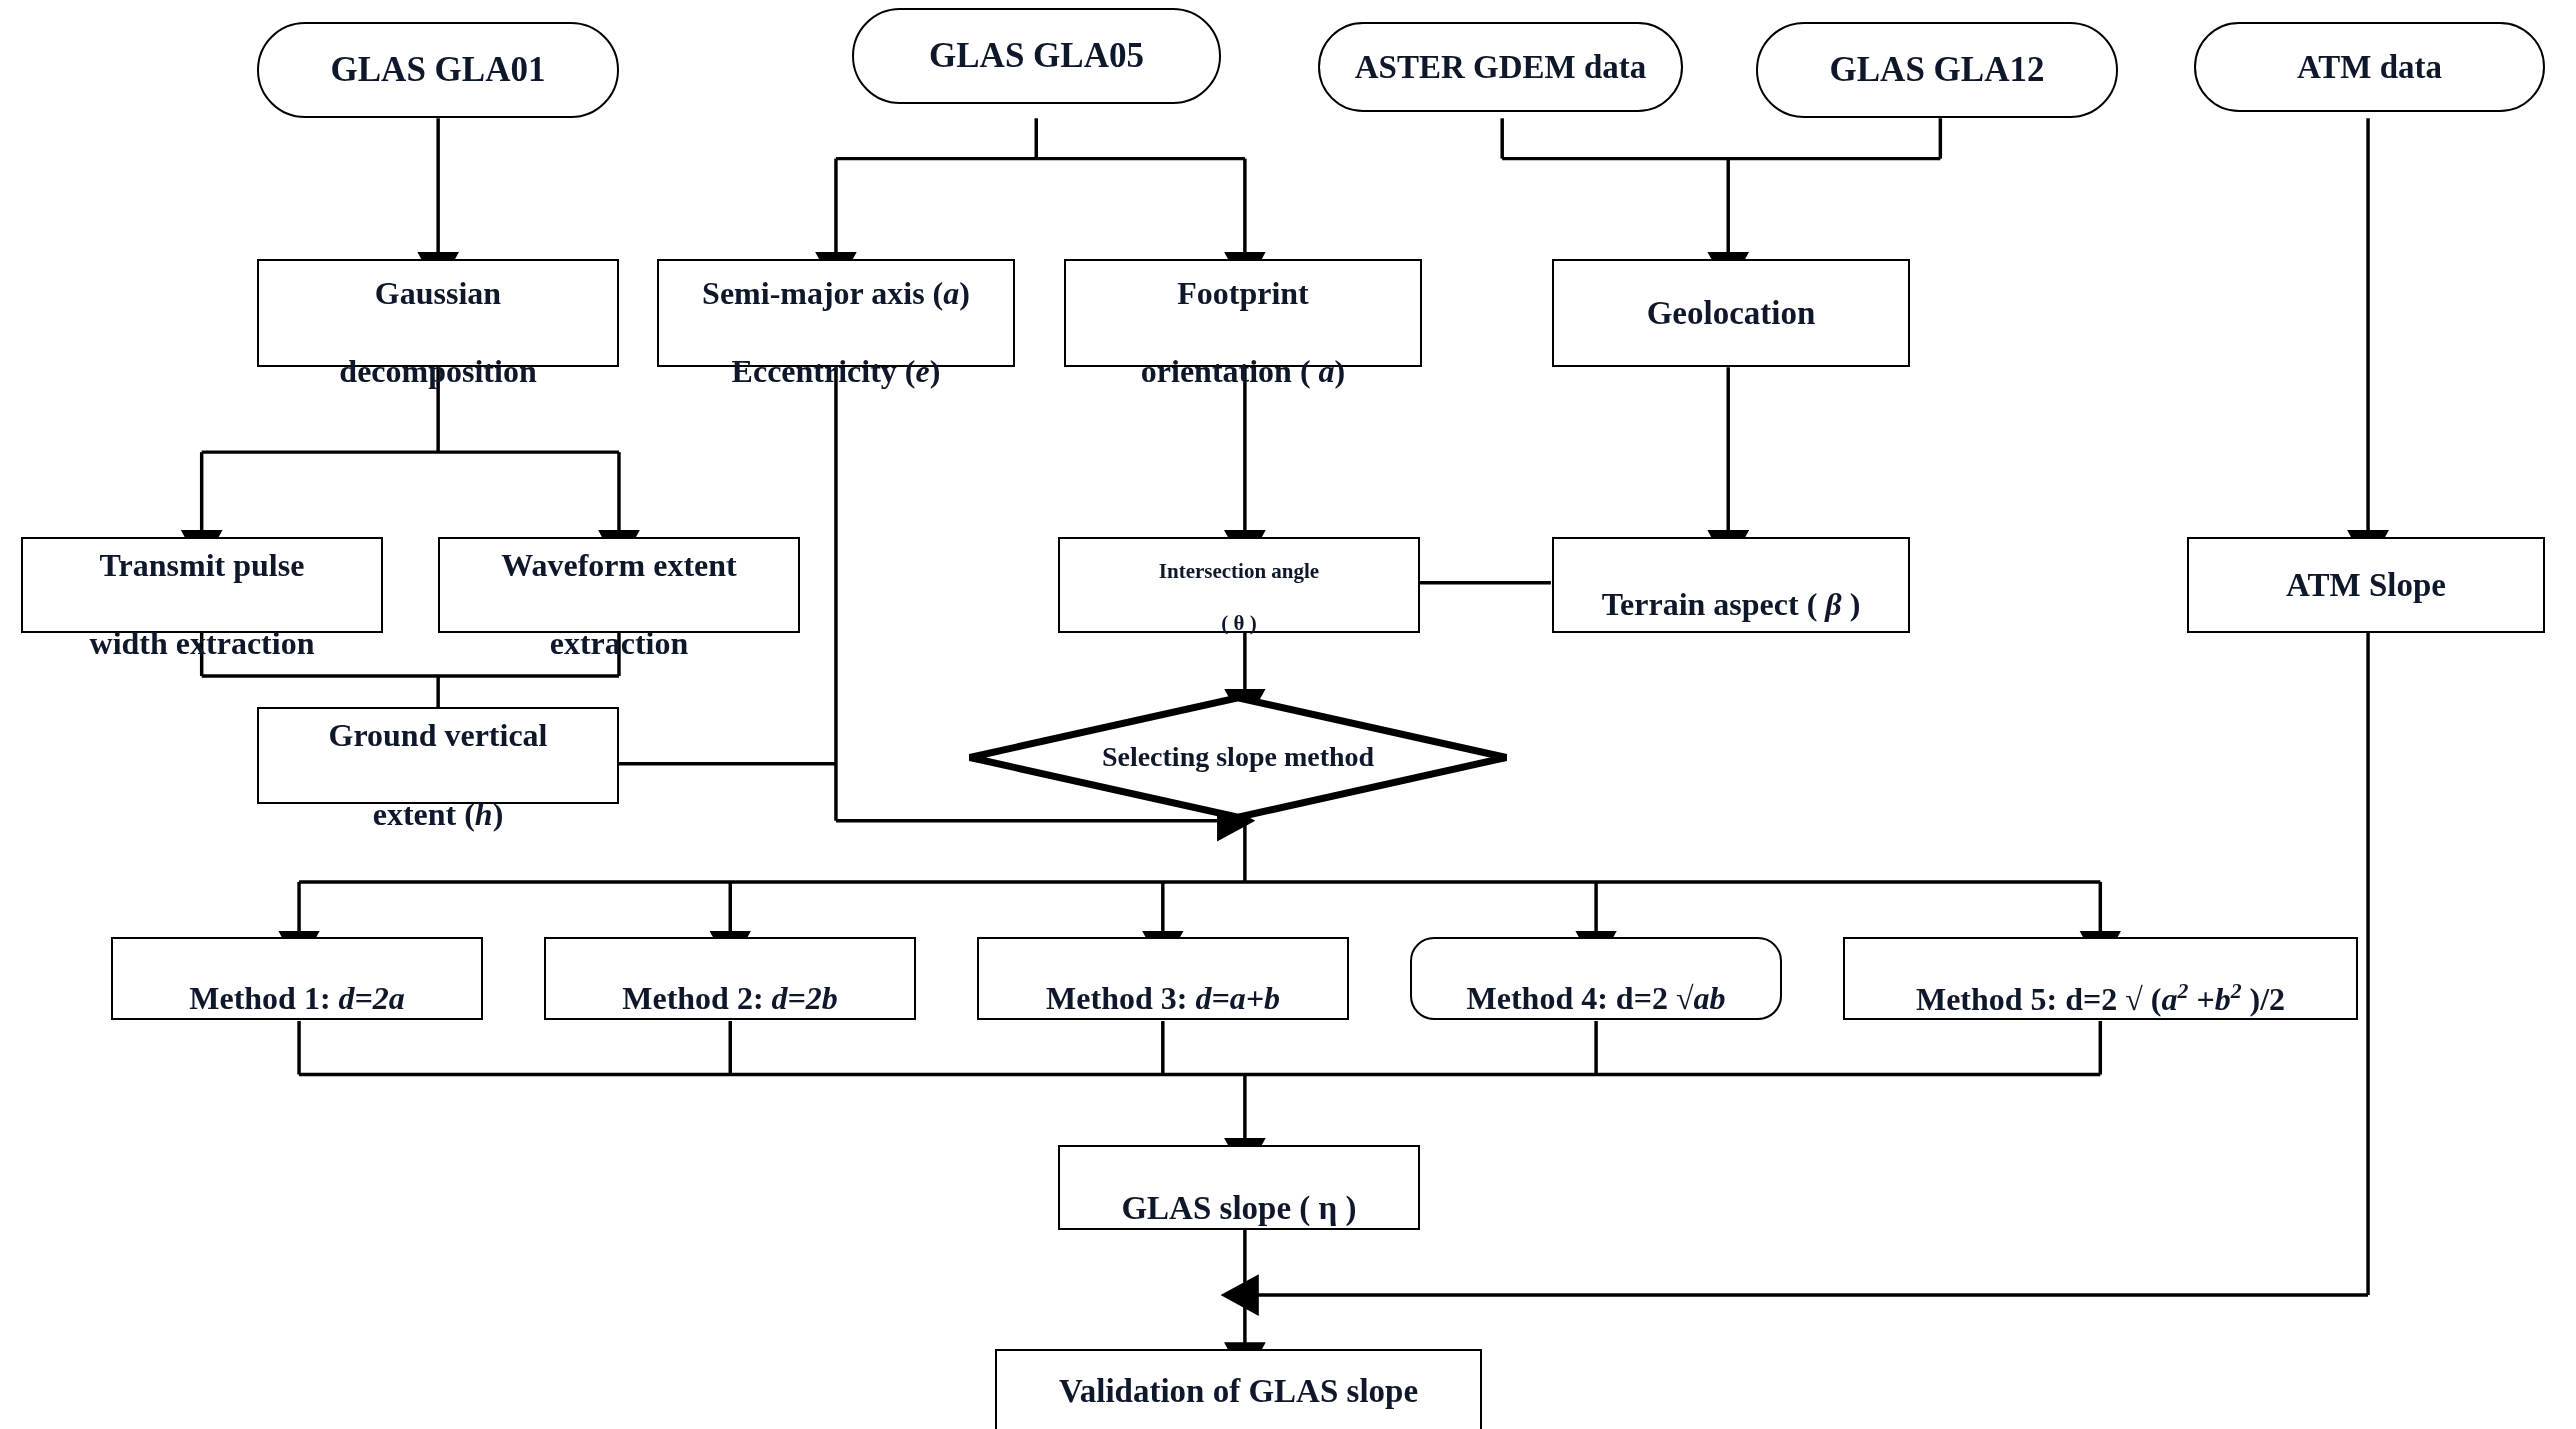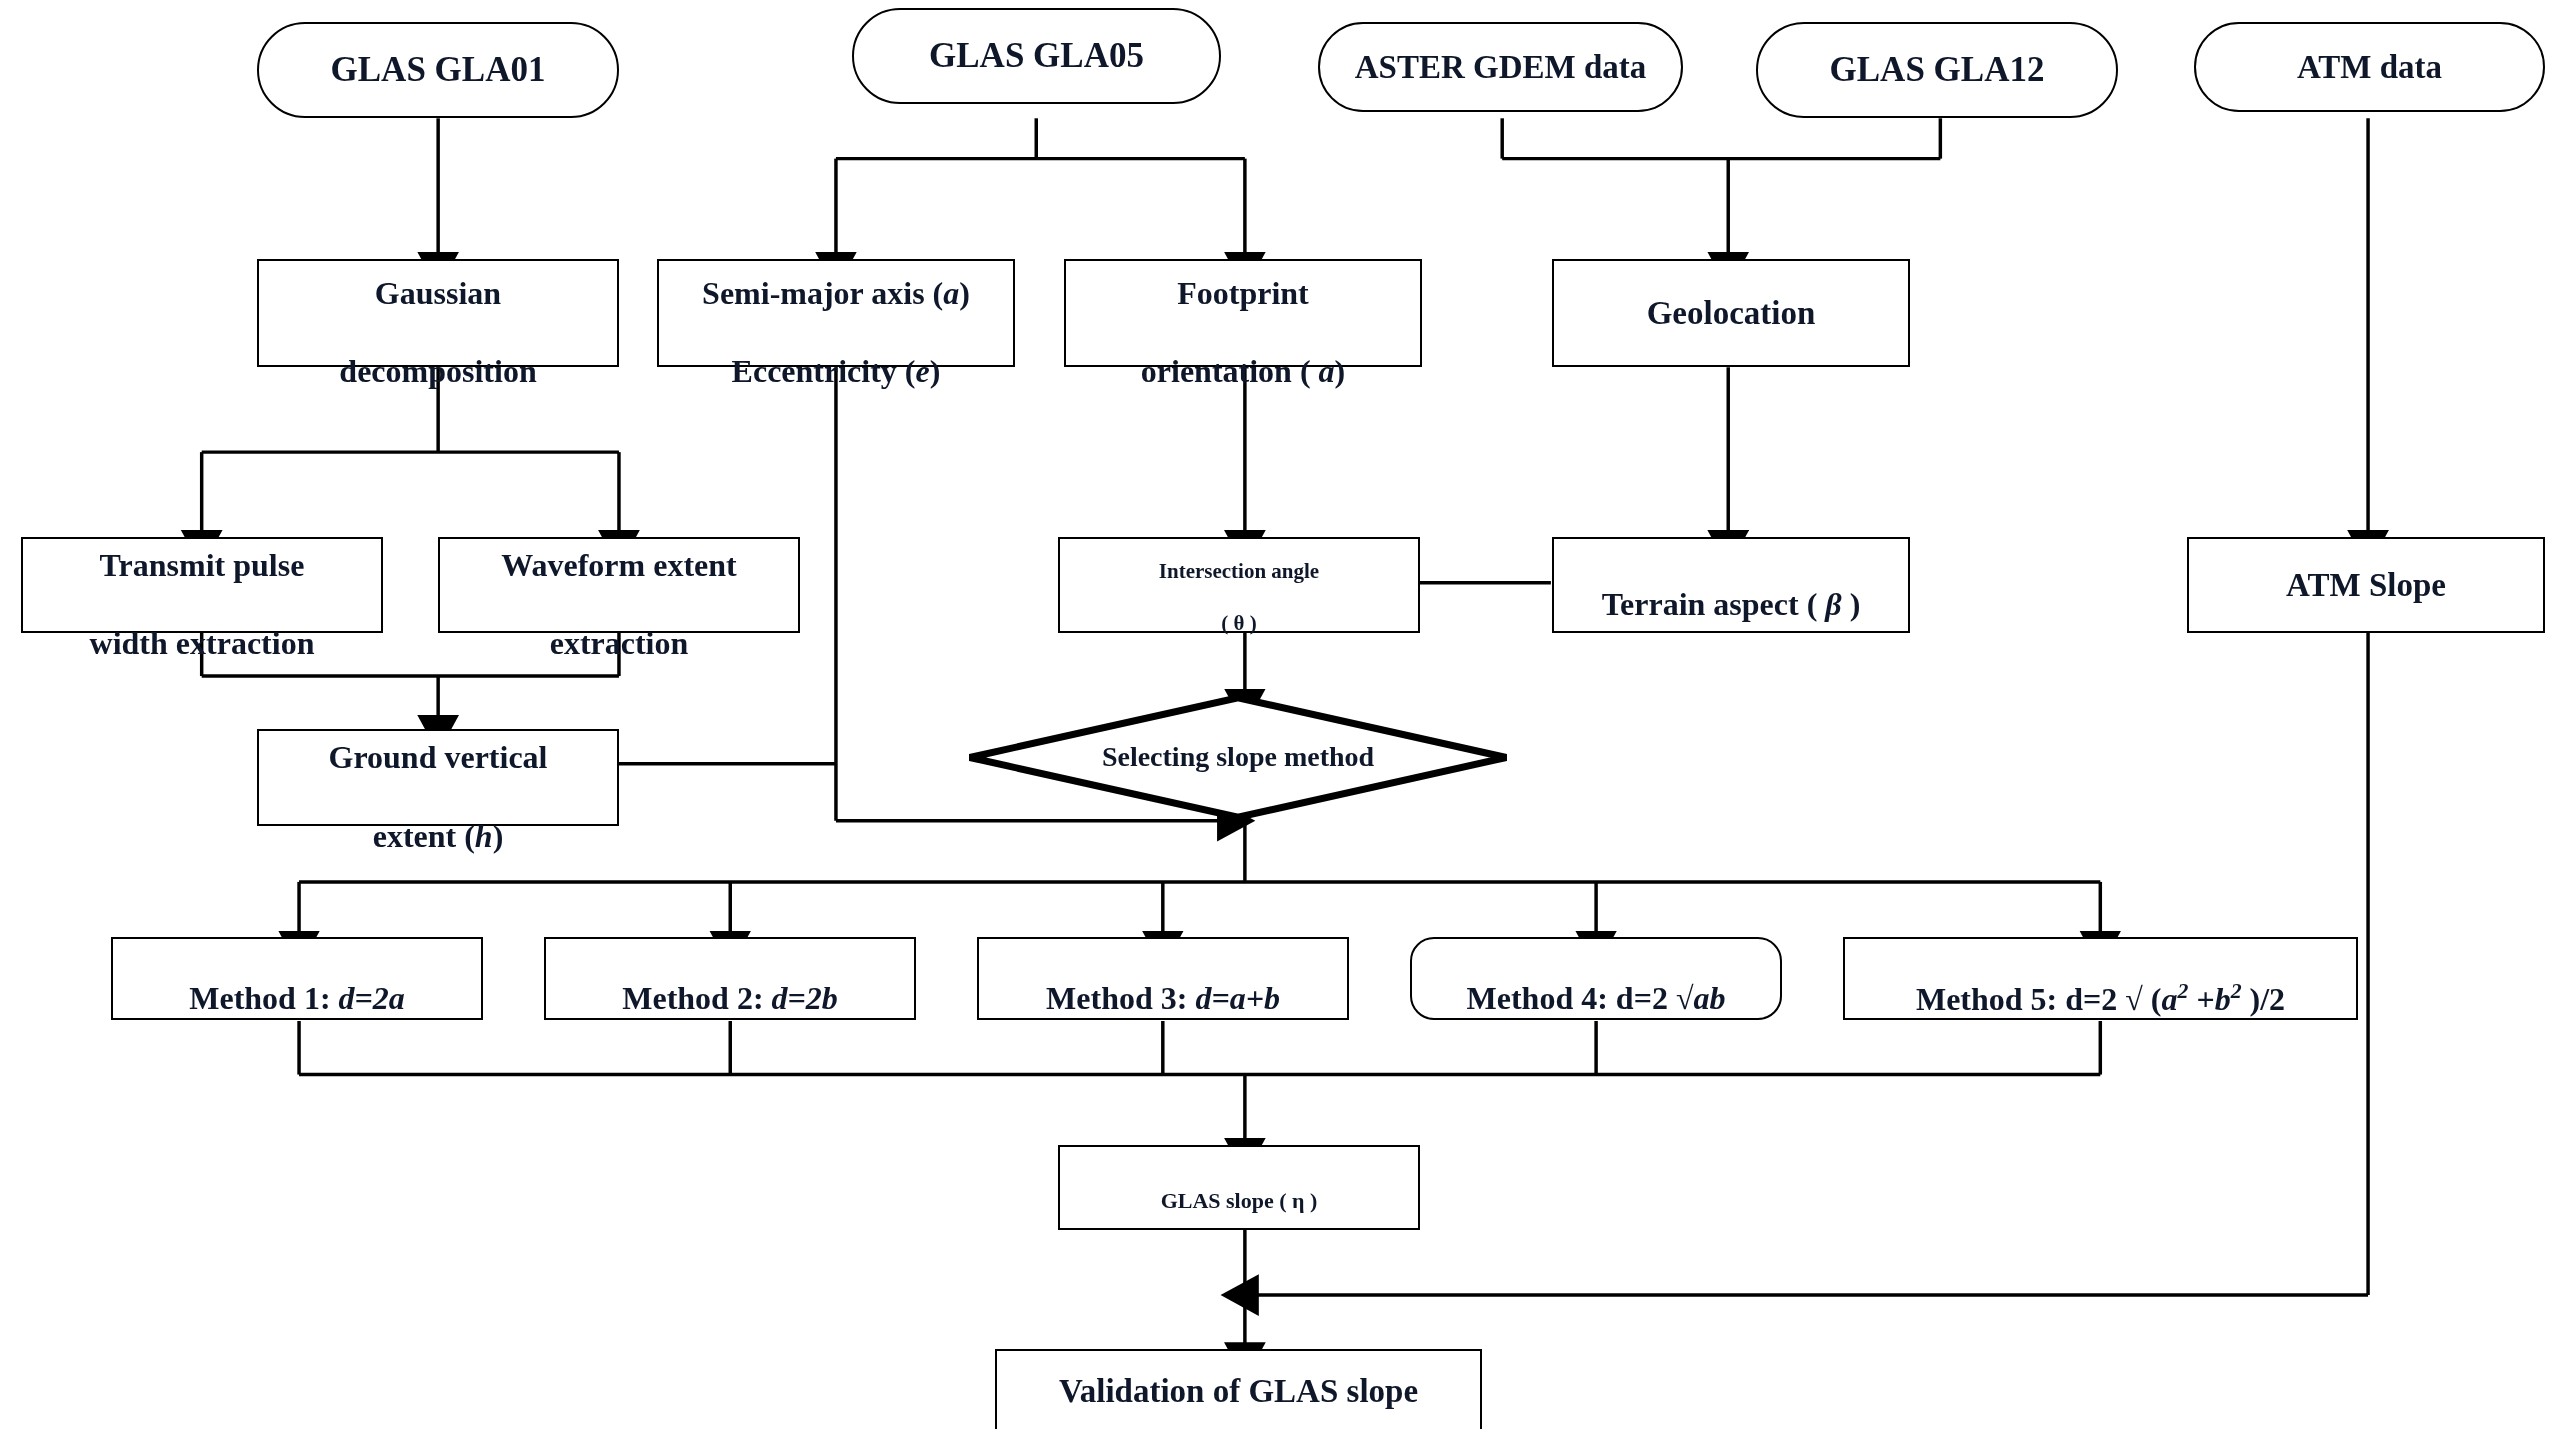--- a/index.html
+++ b/index.html
@@ -213,21 +213,21 @@
   <div class="node process" style="left:1552px; top:537px; width:358px; height:96px; font-size:32px;">
     <span class="lbl">
       <span>Terrain aspect ( </span><span class="it">β</span><span> )</span>
     </span>
   </div>
 
   <div class="node process" style="left:2187px; top:537px; width:358px; height:96px; font-size:33px;">
     <span class="lbl">ATM Slope</span>
   </div>
 
-  <div class="node process" style="left:257px; top:729px; width:362px; height:97px; font-size:32px;">
+  <div class="node process" style="left:257px; top:707px; width:362px; height:97px; font-size:32px;">
     <span class="lbl">
       <span>Ground vertical</span><br>
       <span>extent (</span><span class="it">h</span><span>)</span>
     </span>
   </div>
 
   <div class="node decision" style="left:967px; top:695px; width:542px; height:125px; font-size:28px;">
     <svg class="dshape" viewBox="0 0 780 180" preserveAspectRatio="none">
       <polygon points="390,4 776,90 390,176 4,90" fill="#ffffff" stroke="#000000" stroke-width="7" vector-effect="non-scaling-stroke"></polygon>
     </svg>
@@ -257,21 +257,21 @@
       <span>Method 4: d=2 </span><span class="sym">√</span><span class="it">ab</span>
     </span>
   </div>
 
   <div class="node process" style="left:1843px; top:937px; width:515px; height:83px; font-size:32px;">
     <span class="lbl">
       <span>Method 5: d=2 </span><span class="sym">√</span><span> (</span><span class="it">a</span><span class="sup">2</span><span> +</span><span class="it">b</span><span class="sup">2</span><span> )/2</span>
     </span>
   </div>
 
-  <div class="node process" style="left:1058px; top:1145px; width:362px; height:85px; font-size:22px;">
+  <div class="node process" style="left:1058px; top:1145px; width:362px; height:85px; font-size:33px;">
     <span class="lbl">
       <span>GLAS slope ( </span><span class="sym">η</span><span> )</span>
     </span>
   </div>
 
   <div class="node process" style="left:995px; top:1349px; width:487px; height:85px; font-size:33px;">
     <span class="lbl">Validation of GLAS slope</span>
   </div>
 
 </div>

